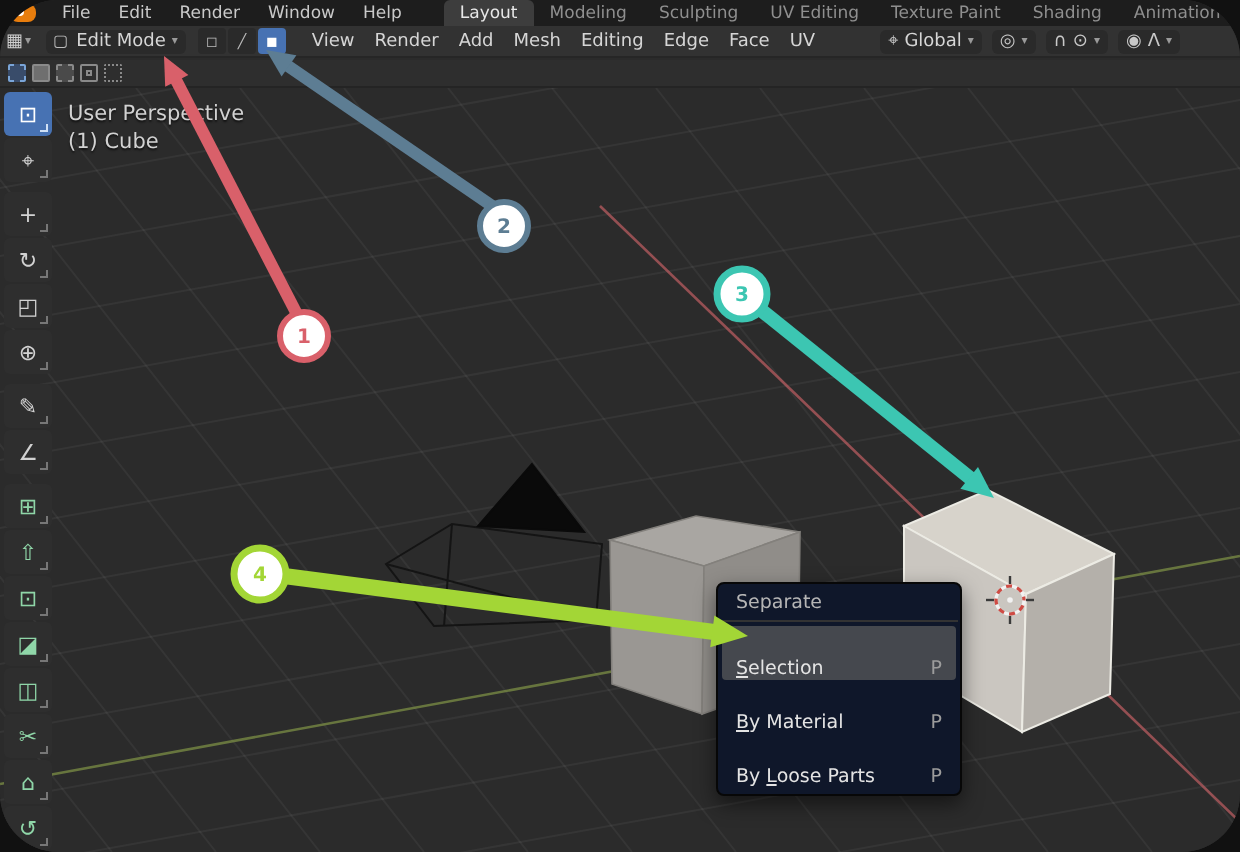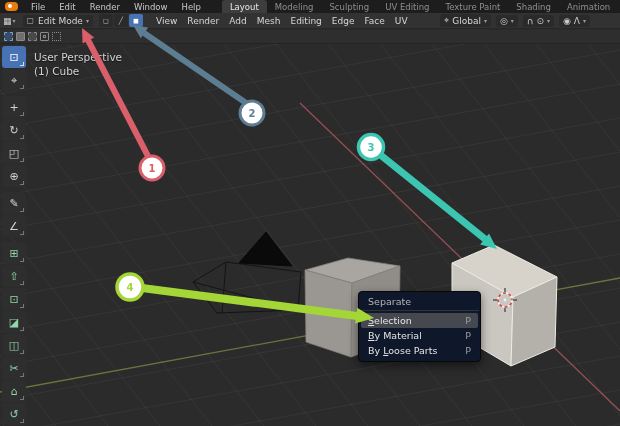--- a/index.html
+++ b/index.html
@@ -1,20 +1,20 @@
 <!DOCTYPE html>
 <html><head>
 <meta charset="utf-8">
 <style>
   * { margin:0; padding:0; box-sizing:border-box; }
   html,body { width:620px; height:426px; overflow:hidden; background:#111; }
   #app {
     position:relative; width:620px; height:426px;
     font-family:"DejaVu Sans","Liberation Sans",sans-serif;
-    background:#2b2b2b; overflow:hidden;
+    background:#2b2b2b; overflow:hidden;border-radius:29px;
   }
 
   
   .topbar {
     position:absolute; left:0; top:0; width:620px; height:13px;
     background:#1d1d1d; display:flex; align-items:center; z-index:30;
     font-size:8.5px; color:#c9c9c9; white-space:nowrap;
   }
   .blender-logo {
     width:13px; height:9px; margin:0 6px 0 5px; border-radius:4px;
@@ -90,21 +90,21 @@
 
   
   .ctx-menu {
     position:absolute; left:358px; top:291px; width:123px; z-index:20;
     background:#0f172a; border:1px solid #070707; border-radius:4px;
     box-shadow:0 4px 10px rgba(0,0,0,.5); font-size:9.5px; padding-bottom:3px;
   }
   .ctx-title { color:#b5b5b5; padding:4px 9px 3px 9px; }
   .ctx-sep { height:1px; background:#333; margin:0 1px 2px 1px; }
   .ctx-item {
-    height:15px; display:flex; align-items:center; padding:0 9px; color:#e4e4e4;
+    height:27px; display:flex; align-items:flex-end; padding:0 9px; color:#e4e4e4;
   }
   .ctx-item.hl { background:#45484e; border-radius:2px; margin:0 2px; padding:0 7px; }
   .ctx-item .accel { text-decoration:underline; }
   .ctx-item .shortcut { margin-left:auto; color:#9c9c9c; }
 
   
   .anno-svg { position:absolute; left:0; top:0; z-index:100; pointer-events:none; }
   .anno-num { font-size:10px; font-weight:bold; font-family:"DejaVu Sans",sans-serif; }
 </style>
 </head>

